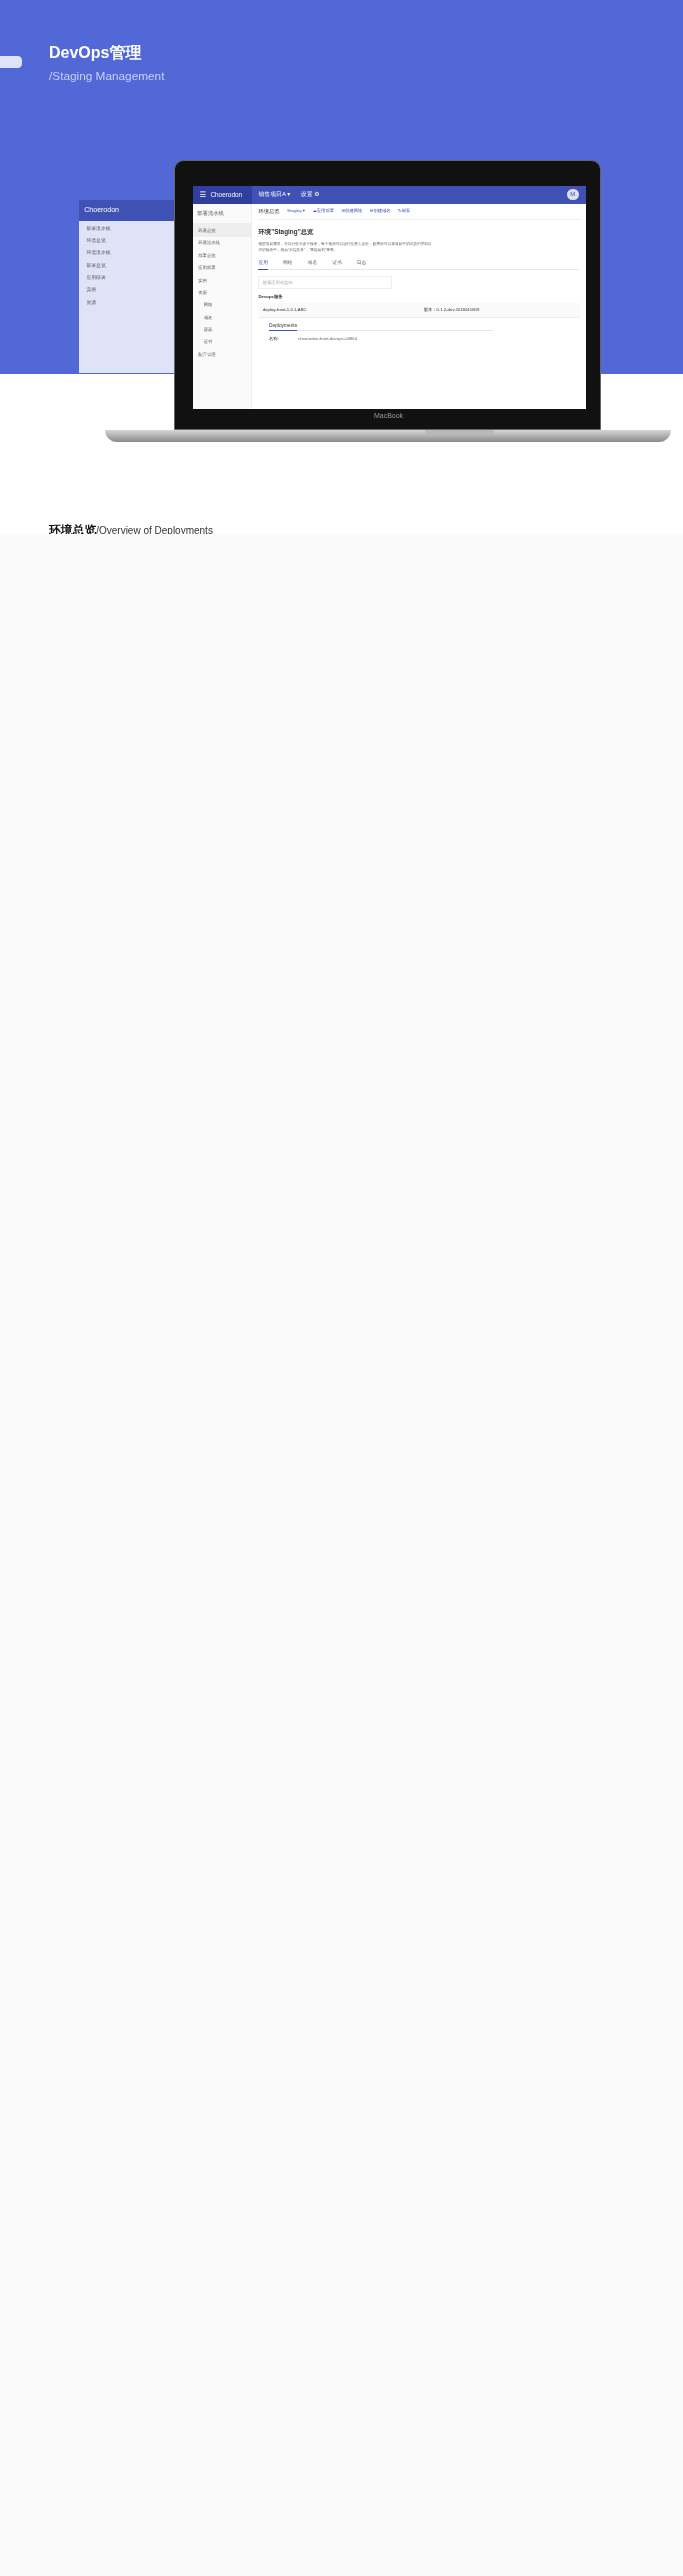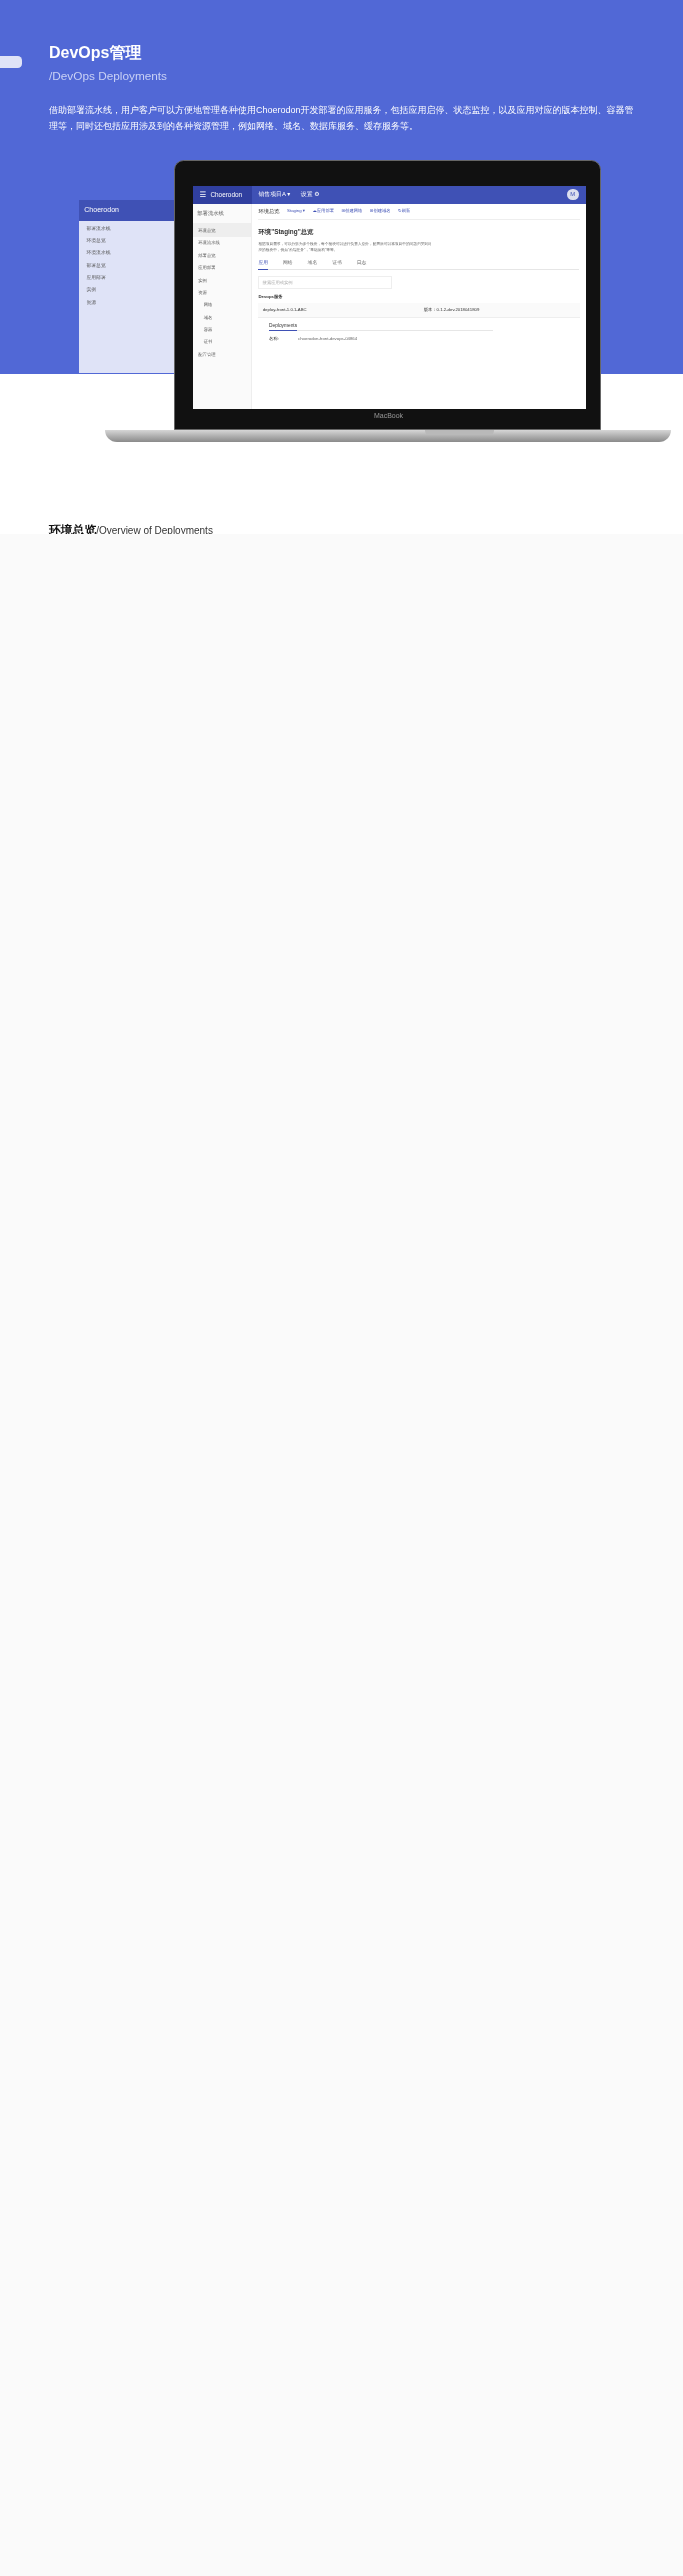--- a/index.html
+++ b/index.html
@@ -68,22 +68,21 @@
 .tag{display:inline-block;background:#e3ebfd;color:#5b85e8;font-size:3.7px;padding:0.5px 2.1px}
 .tag.gray{background:#eee;color:#999}
 </style>
 </head>
 <body>
 
 <div class="hero">
   <div class="hero-bg"></div>
   <div class="hero-pill"></div>
   <div class="hero-title">DevOps管理</div>
-  <div class="hero-sub">/DevOps Deployments</div>
-  <div class="hero-desc">借助部署流水线，用户客户可以方便地管理各种使用Choerodon开发部署的应用服务，包括应用启停、状态监控，以及应用对应的版本控制、容器管理等，同时还包括应用涉及到的各种资源管理，例如网络、域名、数据库服务、缓存服务等。</div>
+  <div class="hero-sub">/Staging Management</div>
 
   <div class="back-app">
     <div class="bh">Choerodon</div>
     <div class="bi">部署流水线</div>
     <div class="bi">环境总览</div>
     <div class="bi">环境流水线</div>
     <div class="bi">部署总览</div>
     <div class="bi">应用部署</div>
     <div class="bi">实例</div>
     <div class="bi">资源</div>

